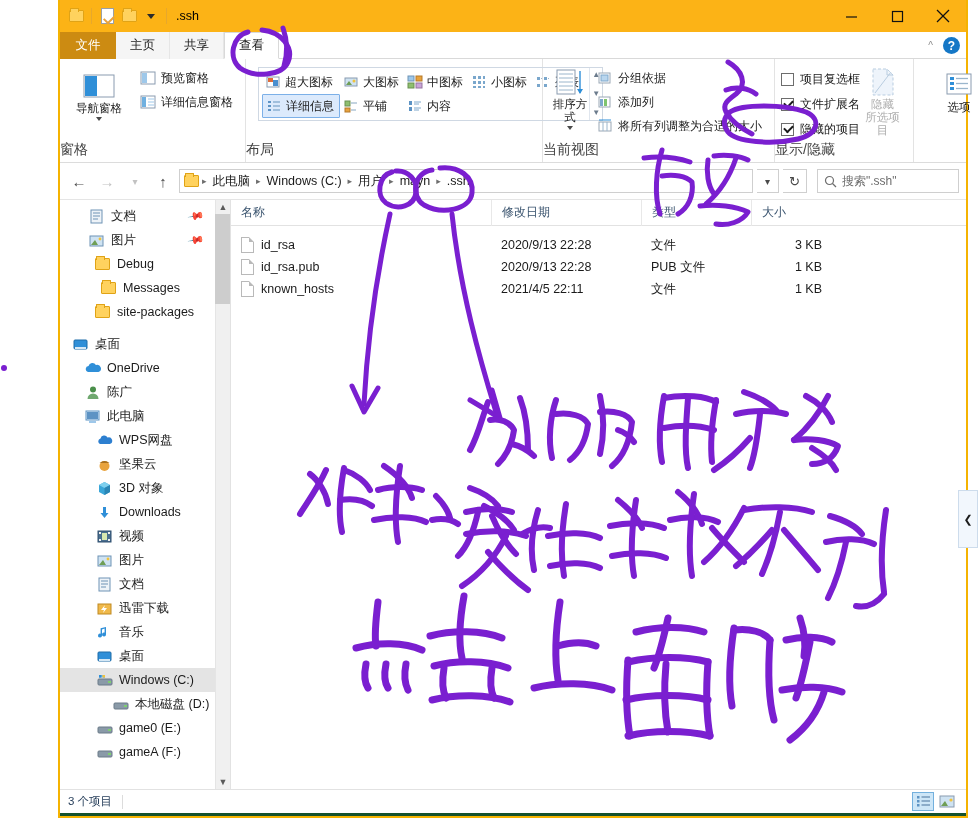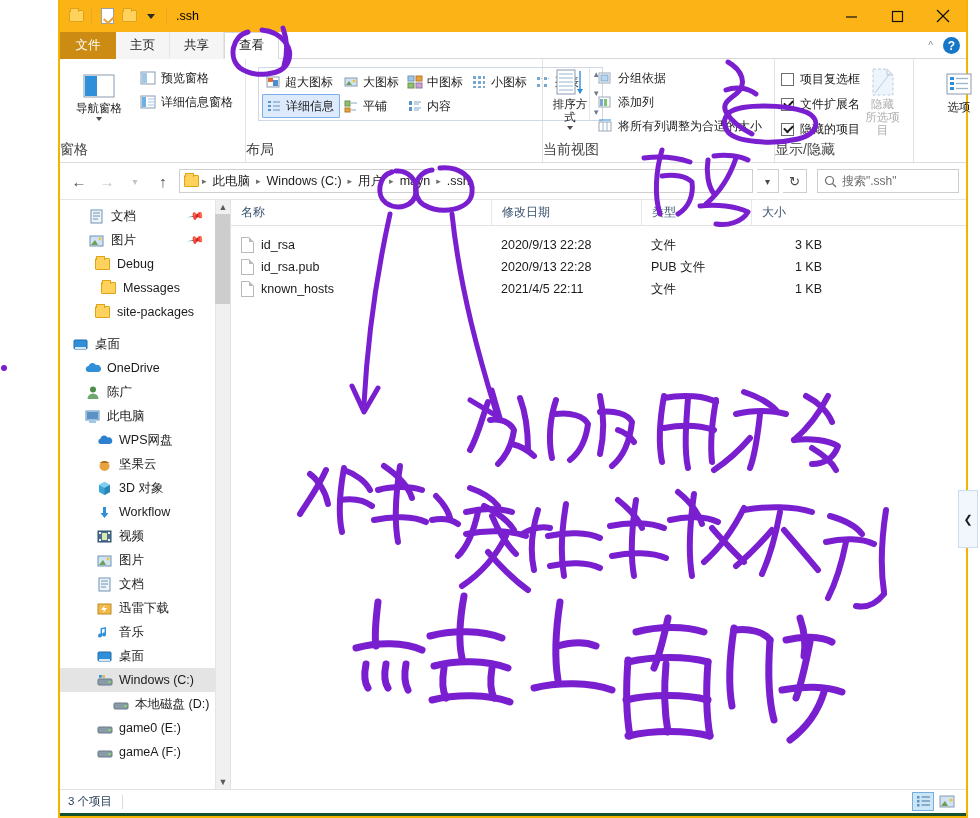--- a/index.html
+++ b/index.html
@@ -579,21 +579,21 @@
             </span>
           <span>3D 对象</span>
         </div>
         <div class="trow" style="padding-left:36px;">
           <span class="tico">
               <svg width="15" height="15">
                 <rect x="6" y="2" width="3" height="7" fill="#2f8fd8"></rect>
                 <path d="M3.5 8 L7.5 13 L11.5 8 Z" fill="#2f8fd8"></path>
               </svg>
             </span>
-          <span>Workflow</span>
+          <span>Downloads</span>
         </div>
         <div class="trow" style="padding-left:36px;">
           <span class="tico">
               <svg width="15" height="15">
                 <rect x="1" y="2" width="13" height="11" fill="#4a6f8f" stroke="#2f4f6f"></rect>
                 <g fill="#f0f0f0">
                   <rect x="2" y="3" width="2" height="2"></rect>
                   <rect x="2" y="10" width="2" height="2"></rect>
                   <rect x="11" y="3" width="2" height="2"></rect>
                   <rect x="11" y="10" width="2" height="2"></rect>

